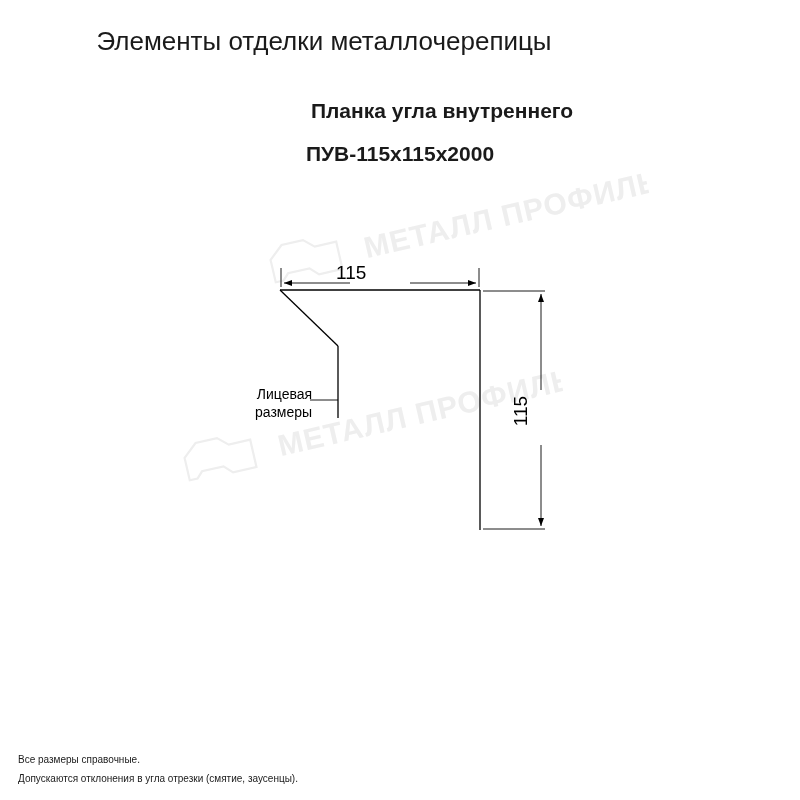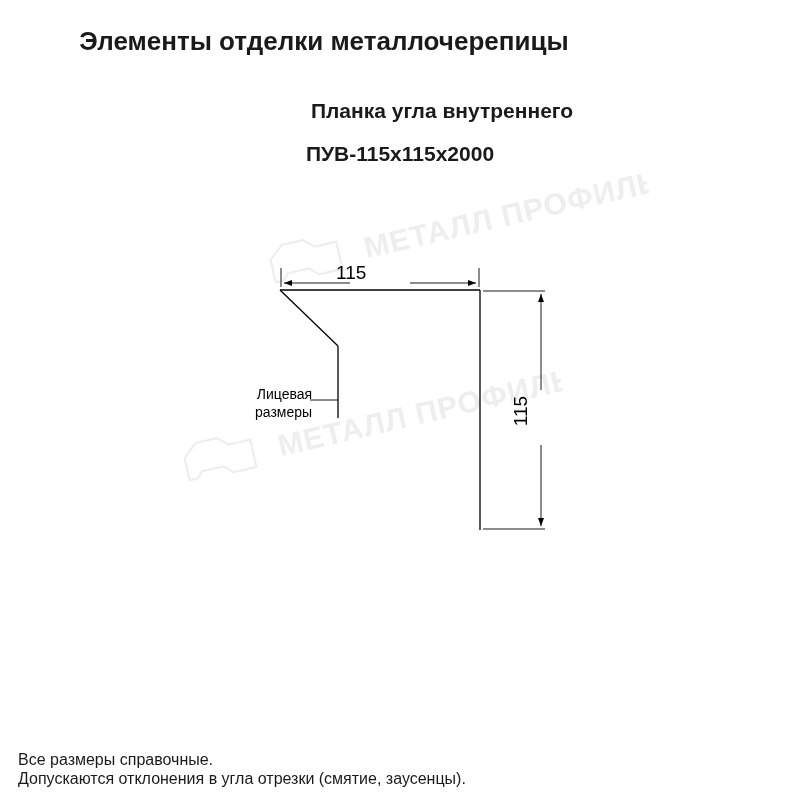--- a/index.html
+++ b/index.html
@@ -20,21 +20,21 @@
     width: 800px;
     height: 800px;
   }
   .title-main {
     position: absolute;
     top: 26px;
     left: 0;
     width: 648px;
     text-align: center;
     font-size: 26px;
-    font-weight: bold;
+    font-weight: normal;
     letter-spacing: 0px;
     color: #1a1a1a;
   }
   .title-sub {
     position: absolute;
     top: 99px;
     left: 0;
     width: 800px;
     text-align: center;
     font-size: 21px;
@@ -73,21 +73,21 @@
   .wm2 {
     top: 430px;
     left: 172px;
     transform: rotate(-13deg);
     transform-origin: left top;
   }
   .footer {
     position: absolute;
     left: 18px;
     bottom: 12px;
-    font-size: 16px;
+    font-size: 10px;
     line-height: 19px;
     color: #1a1a1a;
   }
   .footer div {
     white-space: nowrap;
   }
   .label-face {
     position: absolute;
     left: 255px;
     top: 385px;

